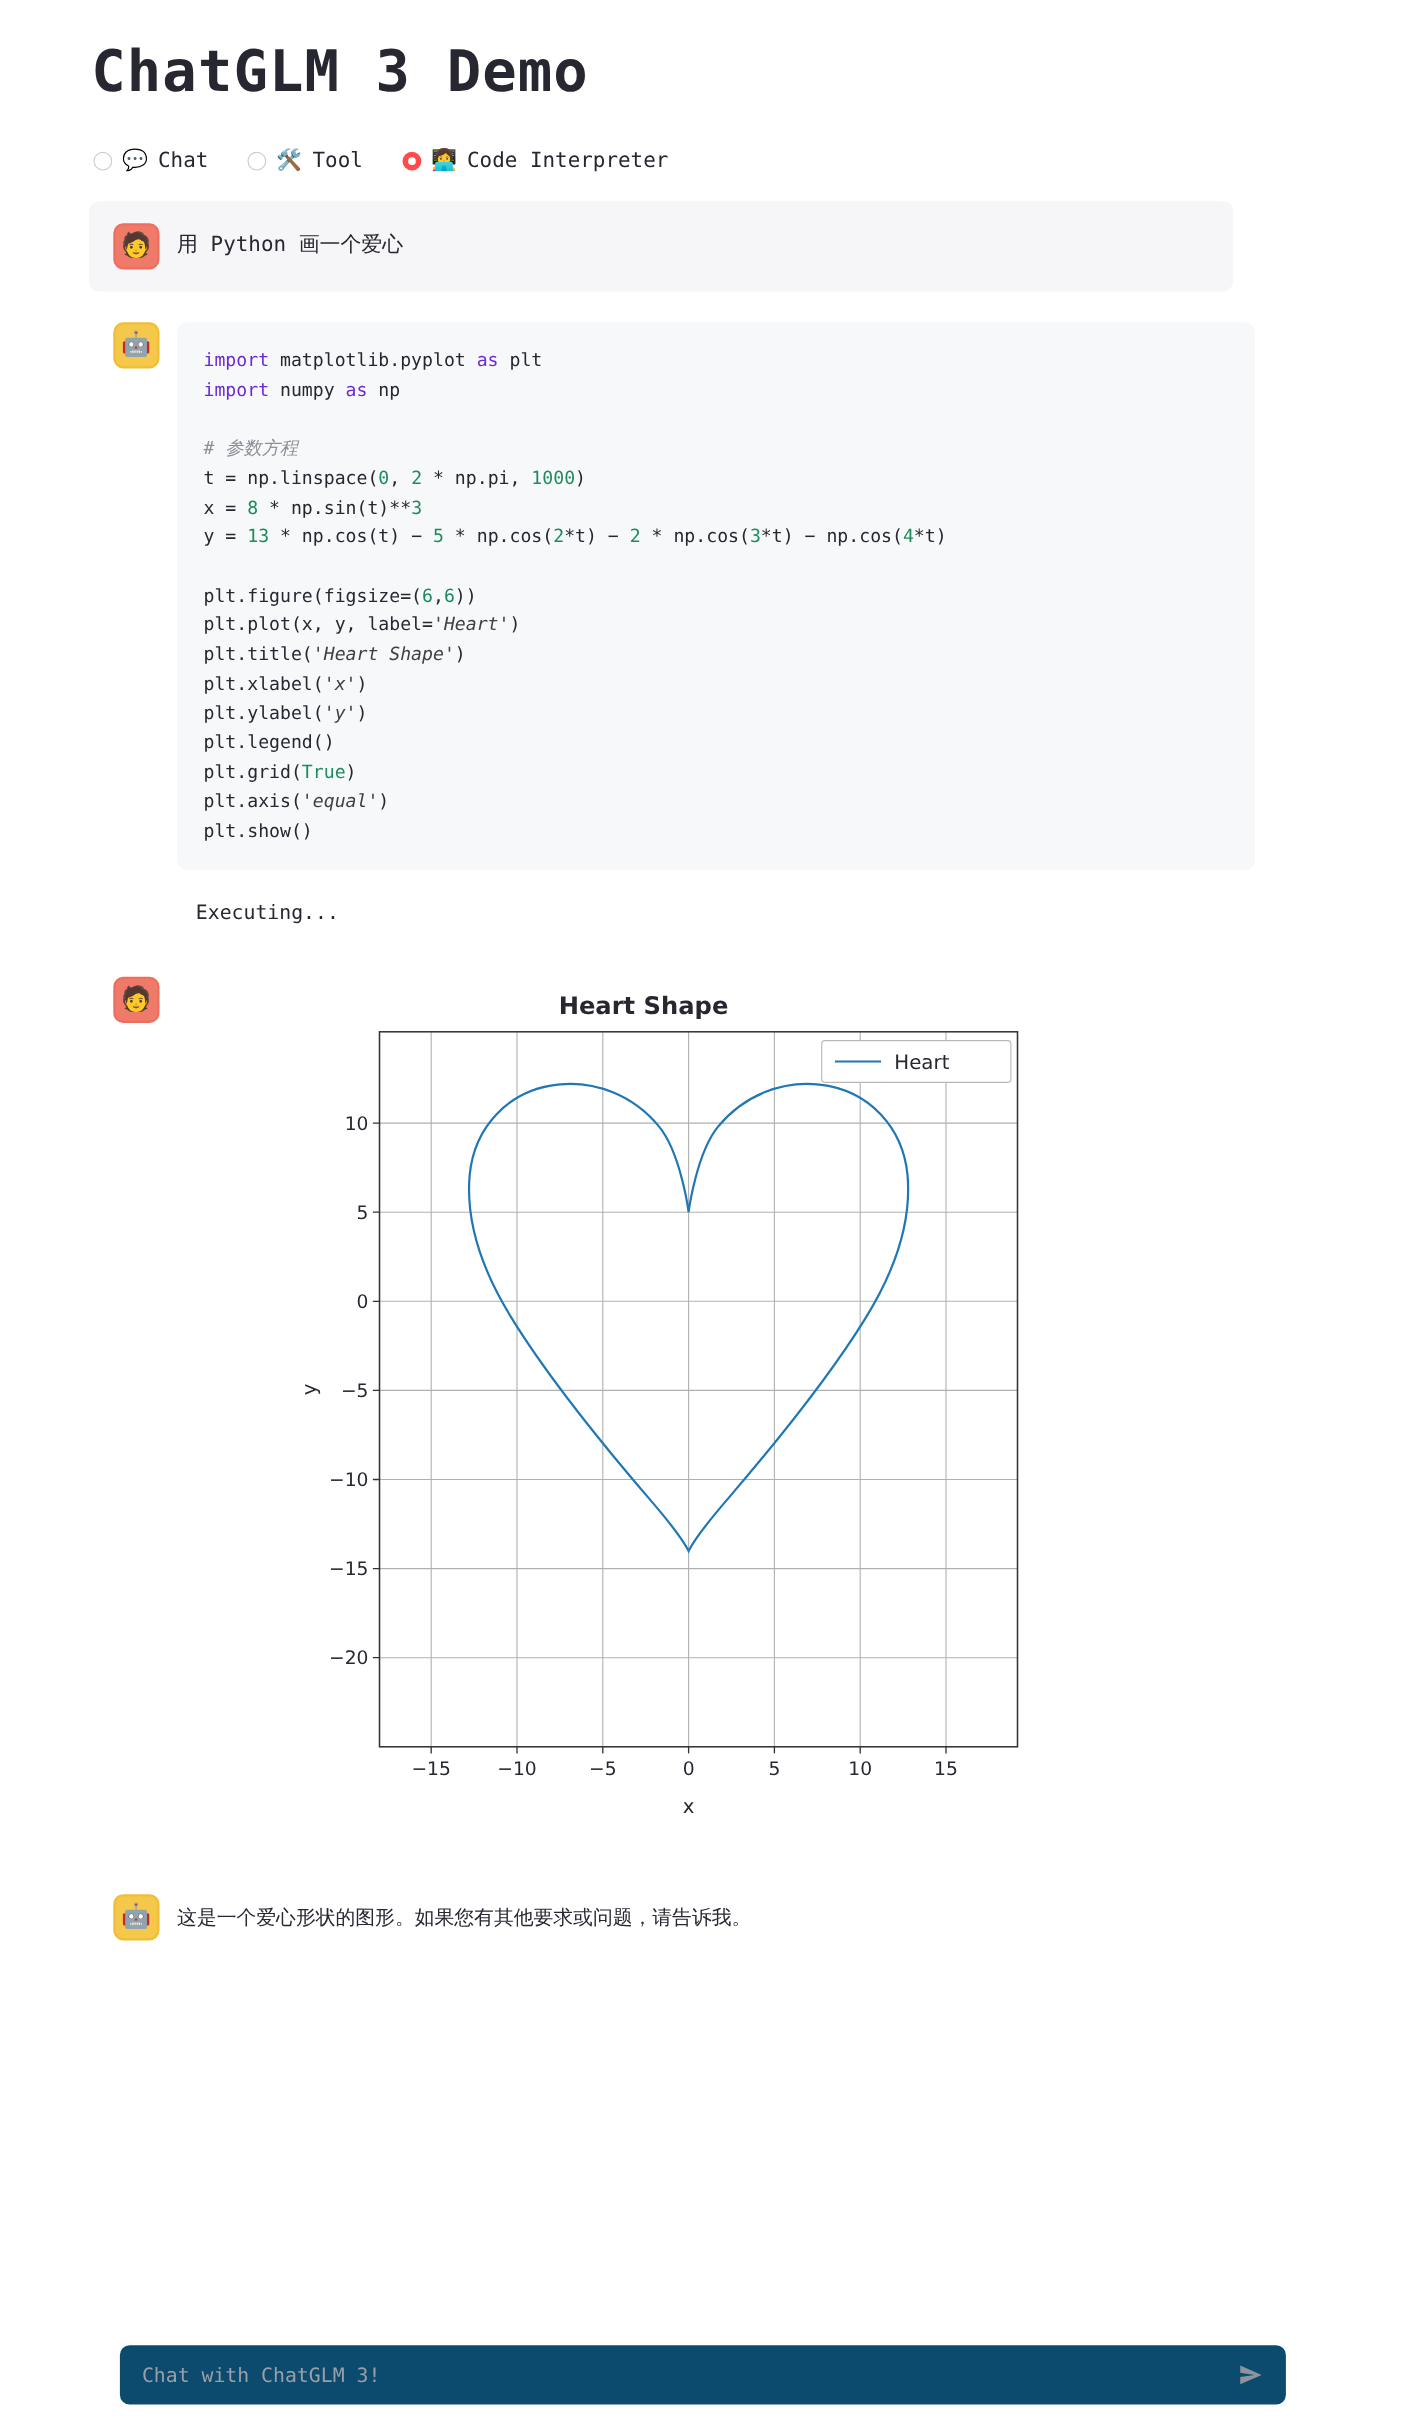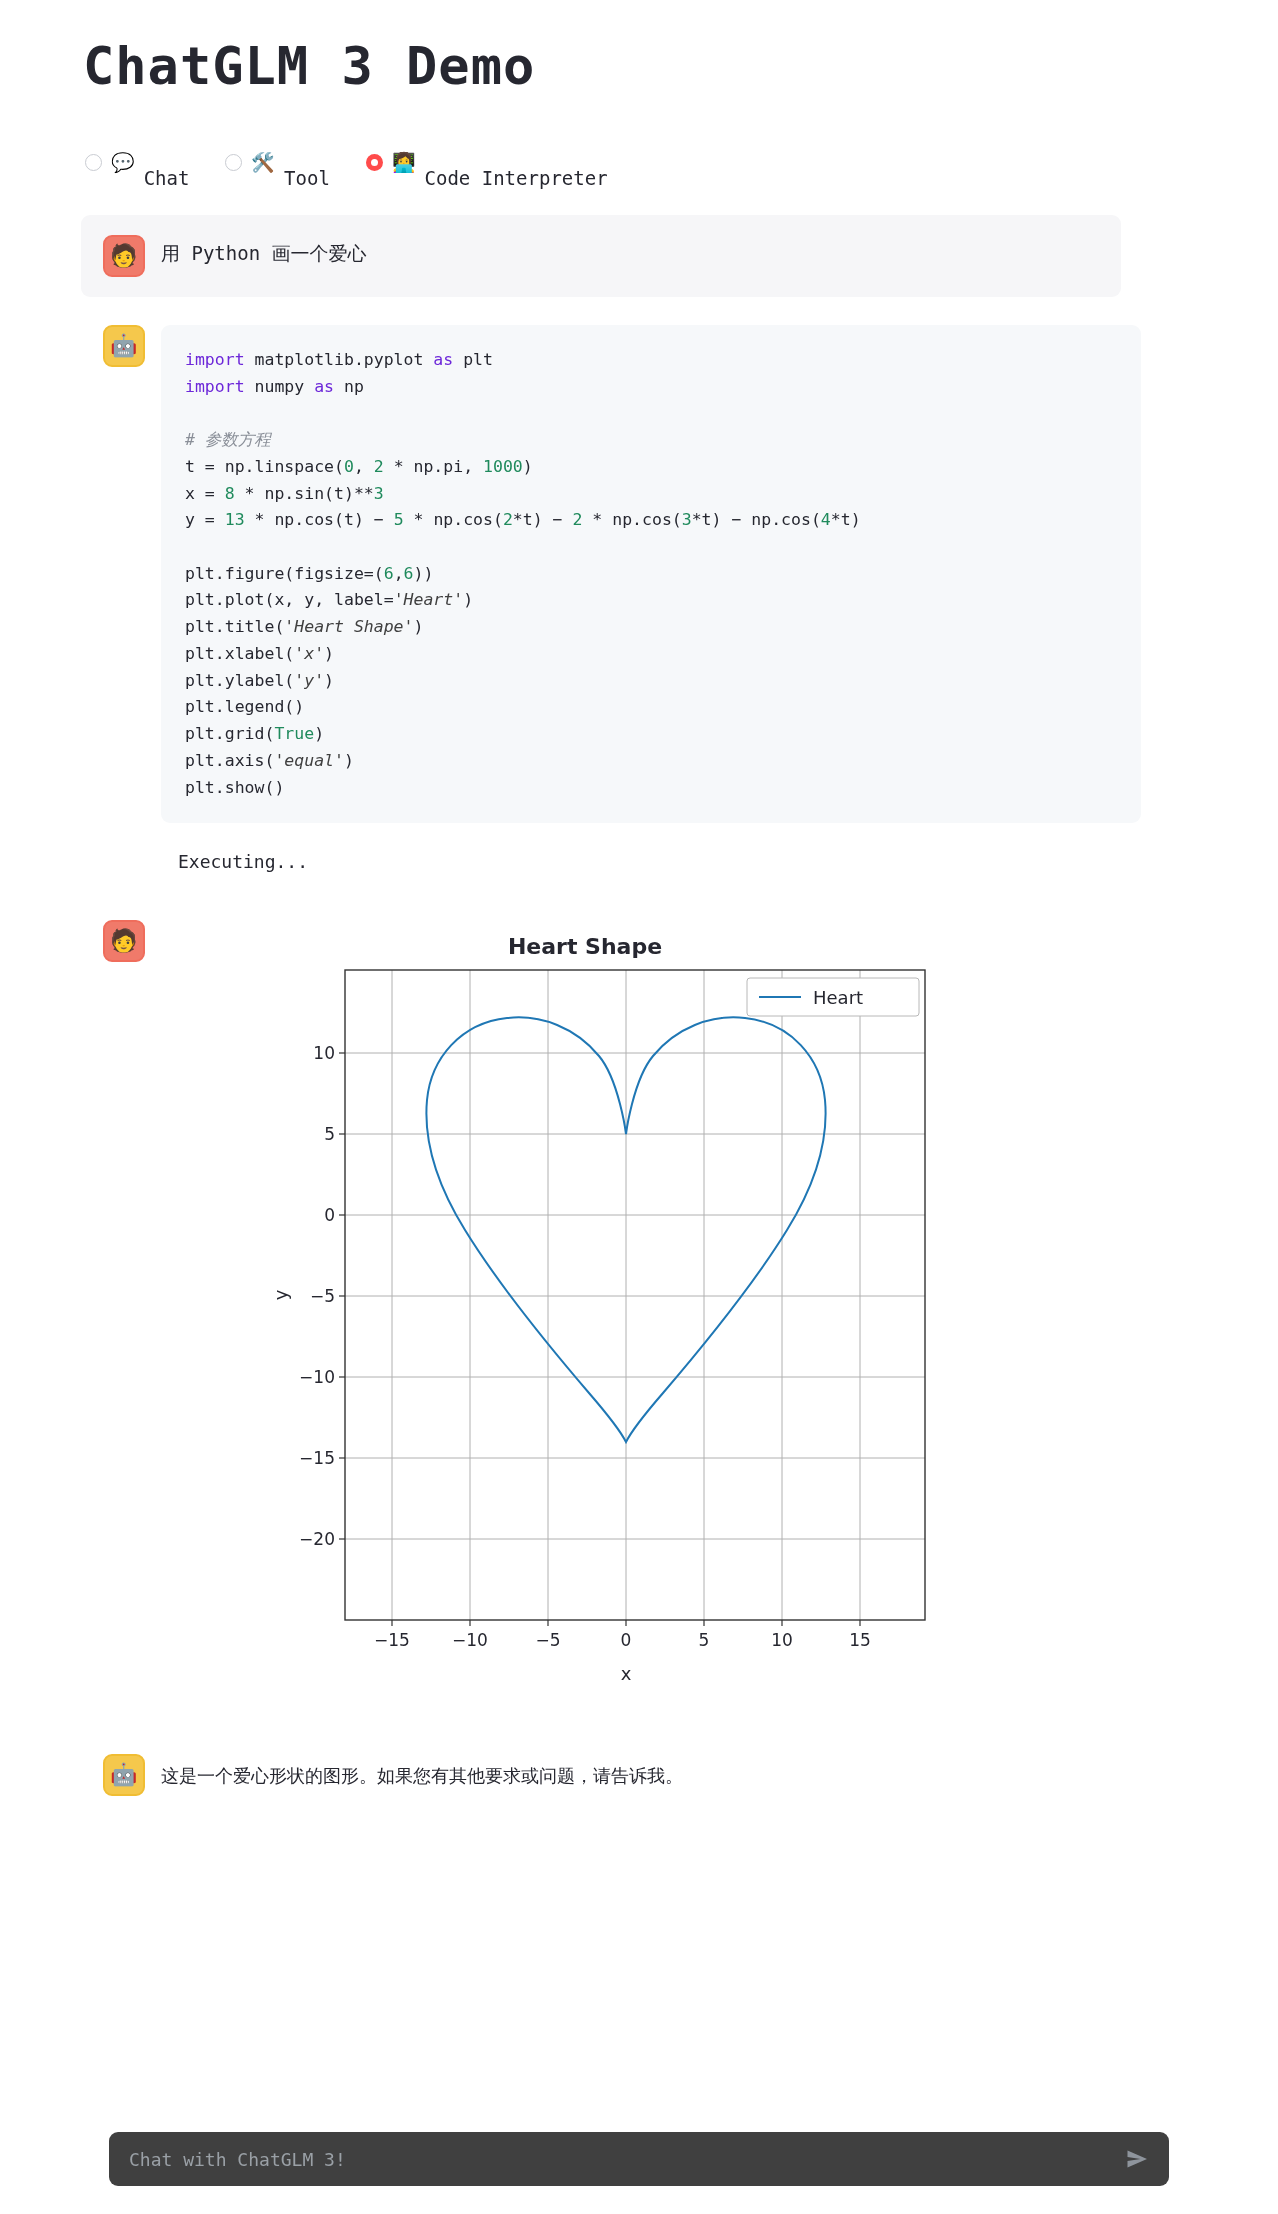--- a/index.html
+++ b/index.html
@@ -76,21 +76,20 @@
     background: #ffffff;
   }
   .radio-emoji {
     font-size: 19px;
     line-height: 1;
   }
   .radio-label {
     font-family: "DejaVu Sans Mono", monospace;
     font-size: 19px;
     color: #262730;
-    margin-top: 32px;
   }
 
   
   .msg {
     display: flex;
     align-items: flex-start;
     gap: 16px;
     margin-top: 22px;
   }
   .msg-user {
@@ -182,21 +181,21 @@
     line-height: 1.5;
   }
 
   
   .chat-input-bar {
     position: absolute;
     left: 109px;
     bottom: 28px;
     width: 1060px;
     height: 54px;
-    background: #404040;
+    background: #0c4a6e;
     border-radius: 9px;
     display: flex;
     align-items: center;
     padding: 0 18px;
     box-sizing: border-box;
   }
   .chat-input {
     flex: 1;
     border: none;
     outline: none;

